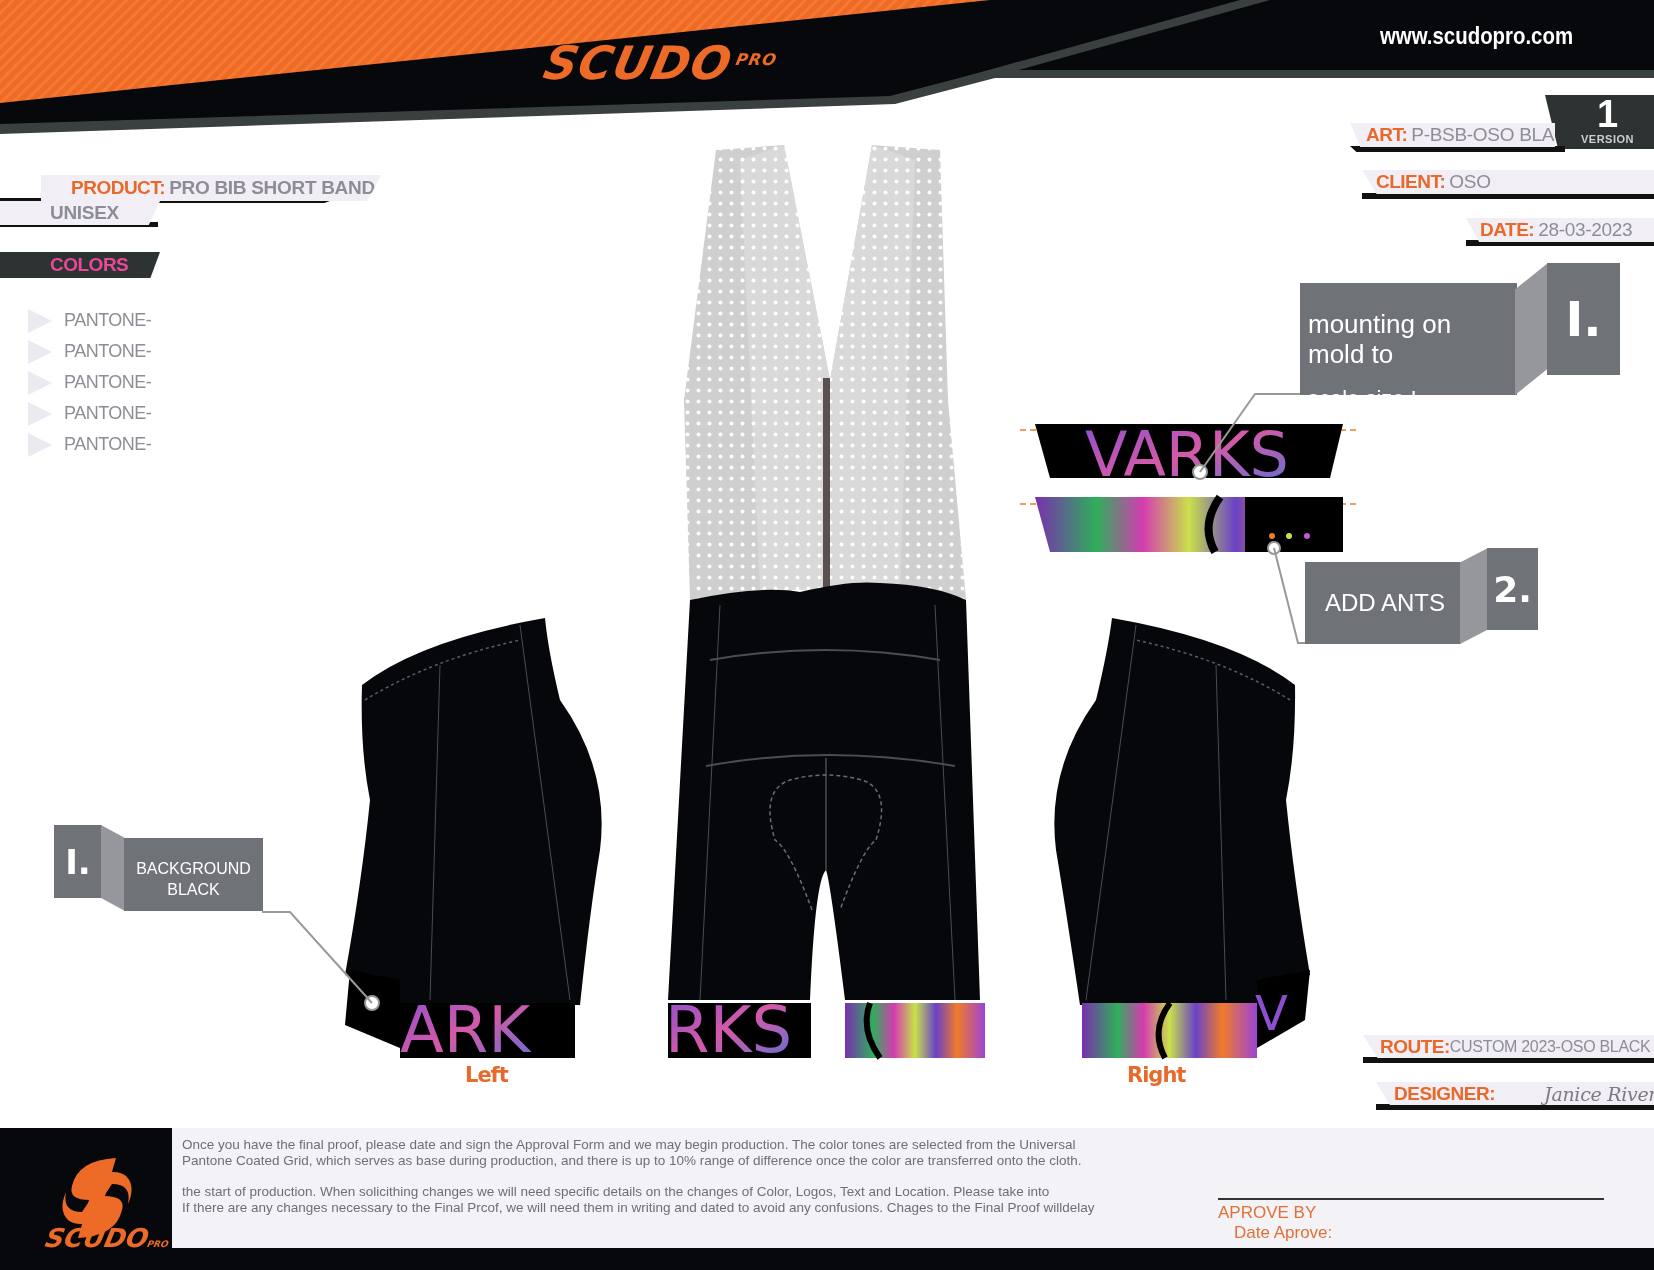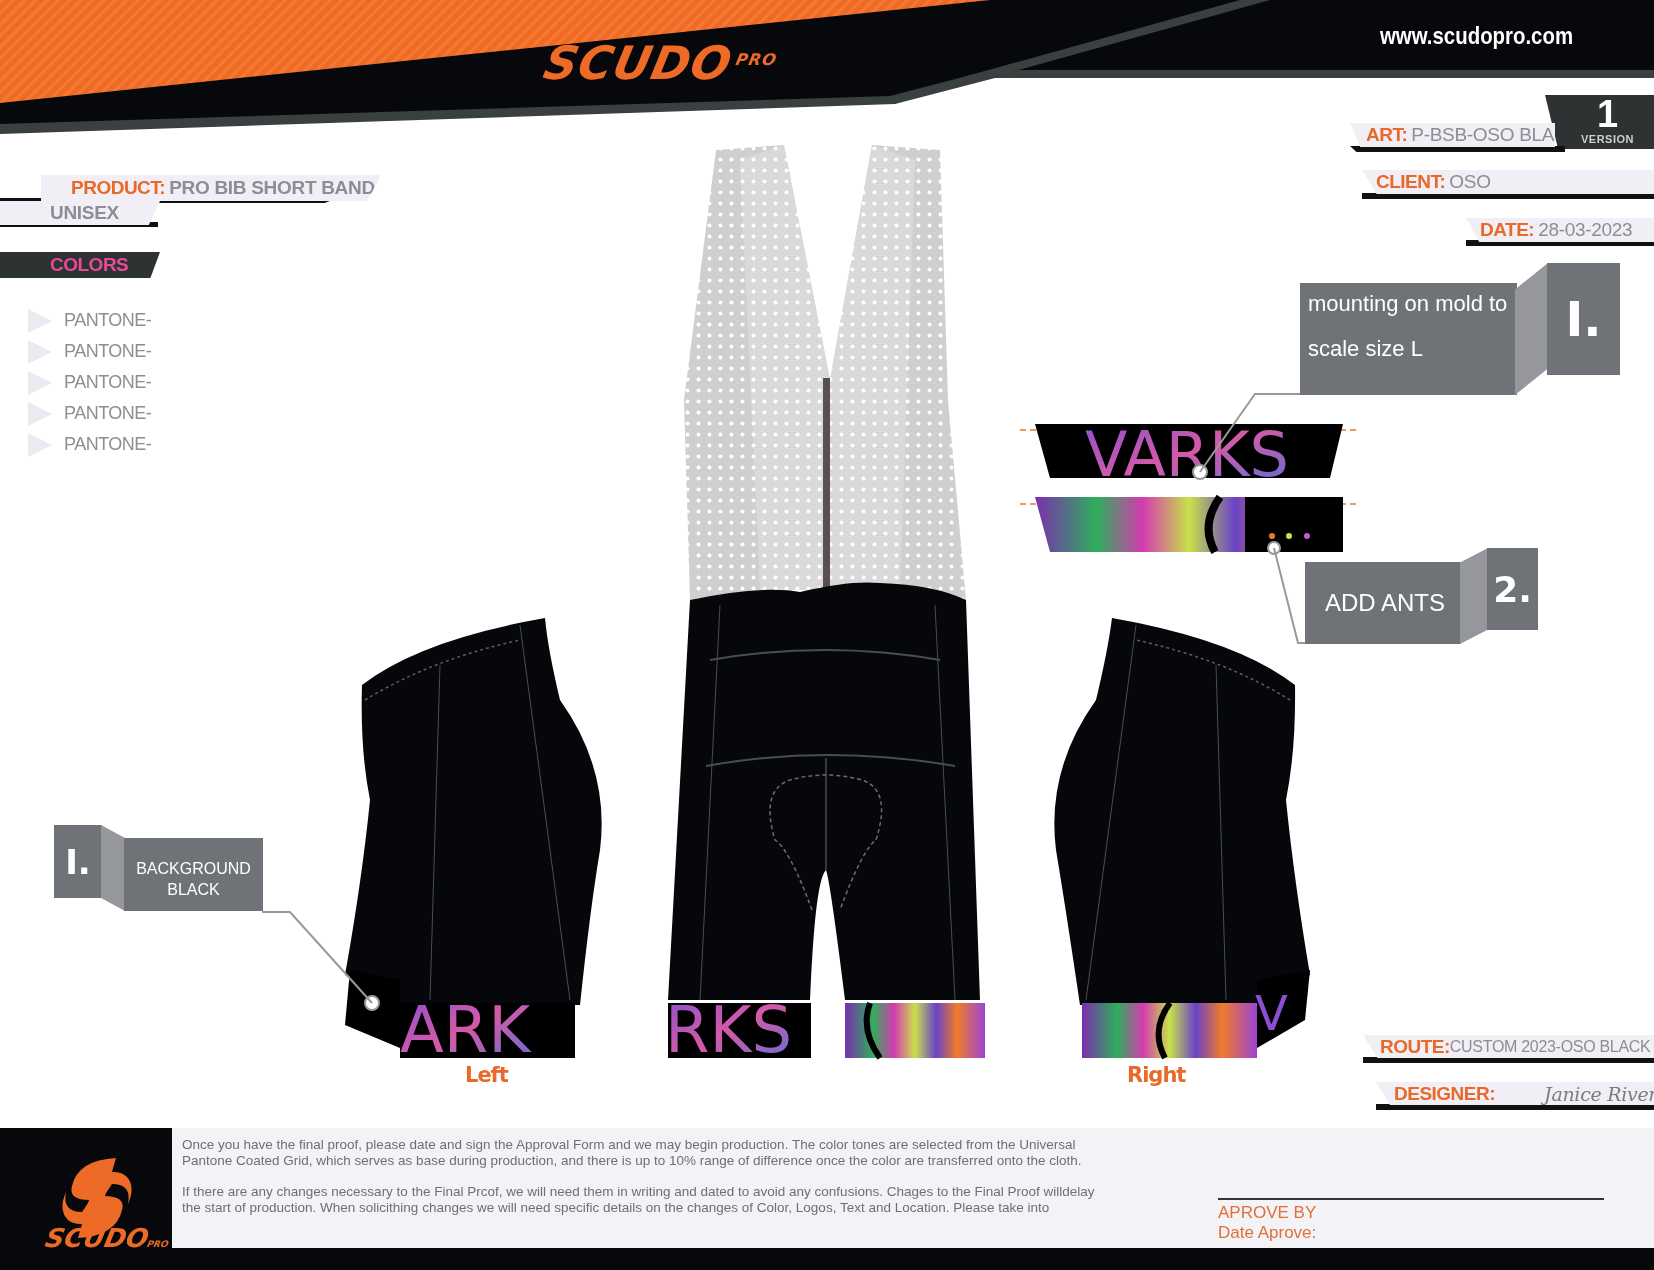--- a/index.html
+++ b/index.html
@@ -232,21 +232,21 @@
     <circle cx="1307" cy="536" r="3" fill="#c05ad8"></circle>
   <circle cx="1200" cy="472" r="7" fill="#fff" stroke="#999" stroke-width="2"></circle>
   <circle cx="1274" cy="548" r="6" fill="#fff" stroke="#999" stroke-width="2"></circle>
 
   <polyline points="1200,472 1255,394 1305,394" stroke="#999" stroke-width="2" fill="none"></polyline>
   <polyline points="1274,548 1298,643 1305,643" stroke="#999" stroke-width="2" fill="none"></polyline>
   <polyline points="372,1003 290,912 262,912" stroke="#999" stroke-width="2" fill="none"></polyline>
 </svg>
 
 <div class="callout-main" style="left:1300px;top:283px;width:217px;height:112px;padding:6px 8px;">
-  <div class="callout-text" style="font-size:22px;line-height:30px;">mounting on mold to</div>
+  <div class="callout-text" style="font-size:26px;line-height:30px;margin-top:20px;">mounting on mold to</div>
   <div class="callout-text" style="font-size:22px;line-height:28px;margin-top:16px;">scale size L</div>
 </div>
 <div class="callout-fold" style="left:1515px;top:263px;width:33px;height:132px;clip-path:polygon(0 20%,100% 0,100% 80%,0 100%);"></div>
 <div class="callout-num" style="left:1547px;top:263px;width:73px;height:112px;font-size:48px;">I.</div>
 
 <div class="callout-main" style="left:1305px;top:562px;width:156px;height:82px;display:flex;align-items:center;padding-left:20px;">
   <div class="callout-text" style="font-size:24px;">ADD ANTS</div>
 </div>
 <div class="callout-fold" style="left:1460px;top:548px;width:28px;height:96px;clip-path:polygon(0 15%,100% 0,100% 85%,0 100%);"></div>
 <div class="callout-num" style="left:1487px;top:548px;width:51px;height:82px;font-size:36px;">2.</div>
@@ -281,19 +281,19 @@
 </svg>
 <div class="footer-logo-text">
   <span>SCUDO</span><span class="pro">PRO</span>
 </div>
 
 <div class="footer-text" style="top:1137px;">
   <div>Once you have the final proof, please date and sign the Approval Form and we may begin production. The color tones are selected from the Universal</div>
   <div>Pantone Coated Grid, which serves as base during production, and there is up to 10% range of difference once the color are transferred onto the cloth.</div>
 </div>
 <div class="footer-text" style="top:1184px;">
+  <div>the start of production. When solicithing changes we will need specific details on the changes of Color, Logos, Text and Location.  Please take into</div>
   <div>If there are any changes necessary to the Final Prcof, we will need them in writing and dated to avoid any confusions. Chages to the Final Proof willdelay</div>
-  <div>the start of production. When solicithing changes we will need specific details on the changes of Color, Logos, Text and Location.  Please take into</div>
 </div>
 
 <div class="approve-line"></div>
 <div class="approve-lbl" style="top:1203px;">APROVE  BY</div>
-<div class="approve-lbl" style="top:1223px;">Date  Aprove:</div>
+<div class="approve-lbl" style="top:1223px;margin-left:16px;">Date  Aprove:</div>
 
 </body></html>

